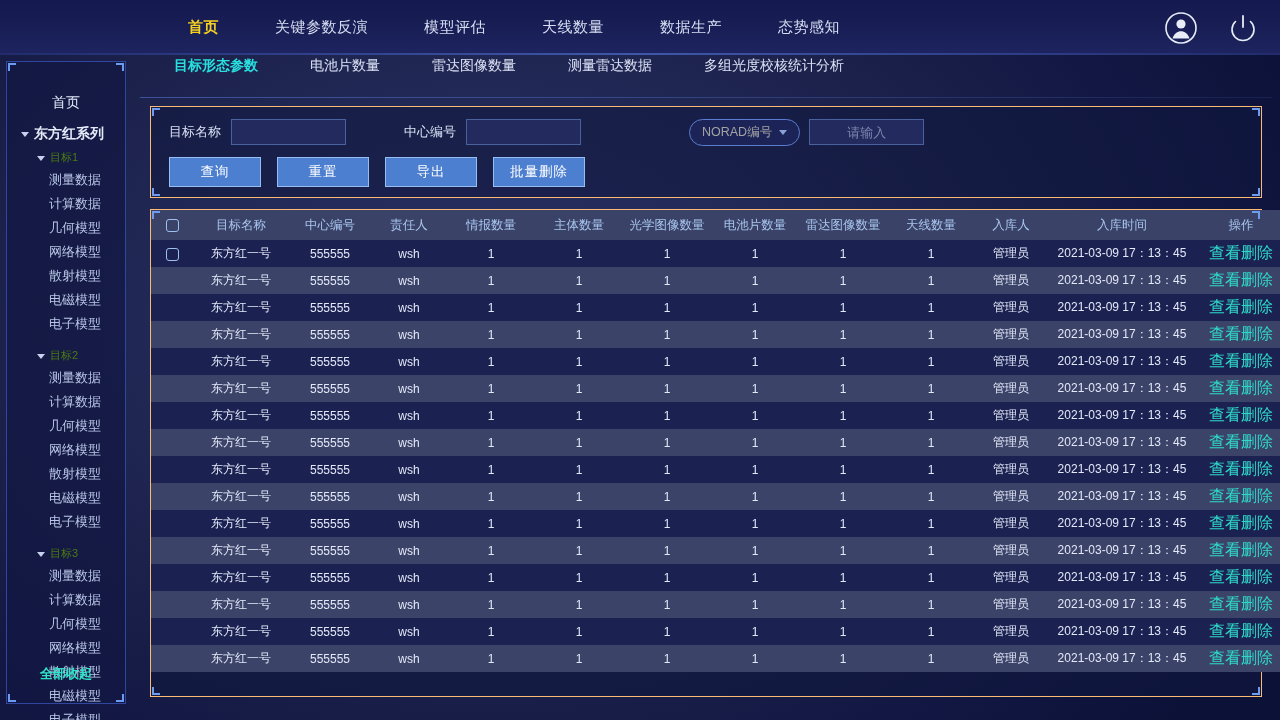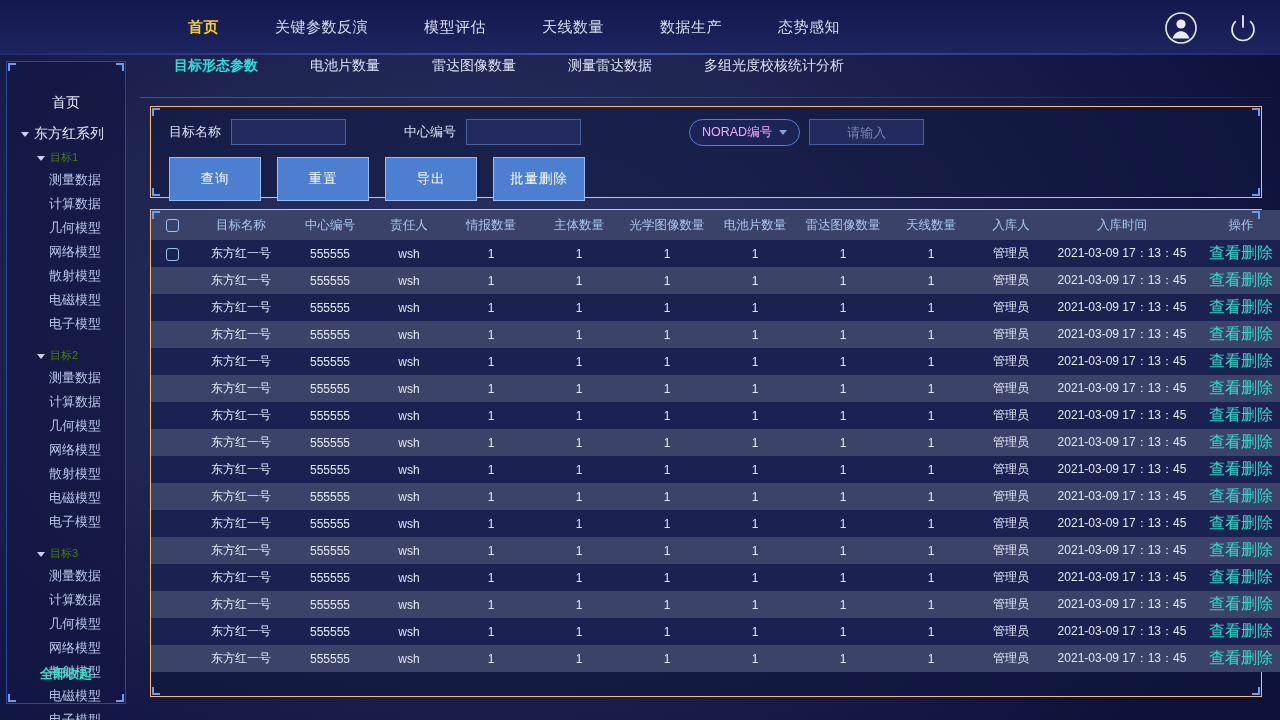--- a/index.html
+++ b/index.html
@@ -43,21 +43,21 @@
     border: 1px solid #2e46a0;
   }
   .corner { position: absolute; width: 8px; height: 8px; border-color: #6d9bf0; border-style: solid; border-width: 0; }
   .corner.tl { left: 1px; top: 1px; border-left-width: 2px; border-top-width: 2px; }
   .corner.tr { right: 1px; top: 1px; border-right-width: 2px; border-top-width: 2px; }
   .corner.bl { left: 1px; bottom: 1px; border-left-width: 2px; border-bottom-width: 2px; }
   .corner.br { right: 1px; bottom: 1px; border-right-width: 2px; border-bottom-width: 2px; }
 
   .tree { padding-top: 28px; }
   .tree-home { text-align: center; font-size: 14px; color: #e4eaf8; padding: 4px 0 9px; cursor: pointer; }
-  .tree-l1 { font-size: 14px; color: #e4eaf8; padding: 4px 0 4px 14px; cursor: pointer; white-space: nowrap; }
+  .tree-l1 { font-size: 14px; color: #e4eaf8; padding: 4px 0 4px 14px; cursor: pointer; white-space: nowrap; font-weight: bold; }
   .tree-l2 { font-size: 11px; color: #4d7c0f; padding: 3px 0 3px 30px; cursor: pointer; white-space: nowrap; }
   .tree-l3 { font-size: 13px; color: #b9c6e8; padding: 3px 0 3px 42px; cursor: pointer; white-space: nowrap; }
   .grp-gap { height: 9px; }
   .caret { display: inline-block; width: 0; height: 0;
     border-left: 4px solid transparent; border-right: 4px solid transparent;
     border-top: 5px solid #c6d2ee; margin-right: 5px; vertical-align: middle; }
   .collapse-all {
     position: absolute; left: 0; bottom: 20px; width: 100%;
     text-align: center; font-size: 13px; color: #2fe3c8; font-weight: bold; cursor: pointer;
   }
@@ -85,31 +85,31 @@
     color: #e8eeff; font-size: 13px; padding: 0 8px; outline: none;
     font-family: "Liberation Sans", sans-serif;
   }
   .finput::placeholder { color: #7c87ad; }
   .fi-name { width: 115px; }
   .fi-center { width: 115px; margin-left: 0; }
   .gap-1 { width: 58px; }
   .gap-2 { width: 108px; }
   .fdrop {
     height: 27px; min-width: 95px; border: 1px solid #5a7dd0; border-radius: 14px;
-    background: #1c2457; color: #f0abfc; font-size: 12.5px;
+    background: #1c2457; color: #a3a3a3; font-size: 12.5px;
     display: flex; align-items: center; justify-content: center; gap: 7px;
     padding: 0 12px; cursor: pointer; white-space: nowrap;
   }
   .chev { width: 0; height: 0; border-left: 4.5px solid transparent; border-right: 4.5px solid transparent;
     border-top: 5.5px solid #8aa0d8; }
   .fi-norad { width: 115px; margin-left: 9px; text-align: center; }
 
   .filter-row2 { display: flex; align-items: center; padding-left: 18px; gap: 16px; }
   .btn {
-    width: 92px; height: 44px; background: #4d7fd1; border: 1px solid #97bdf2;
+    width: 92px; height: 30px; background: #4d7fd1; border: 1px solid #97bdf2;
     color: #ffffff; font-size: 13.5px; cursor: pointer; letter-spacing: 1px;
     font-family: "Liberation Sans", sans-serif;
     display: flex; align-items: center; justify-content: center;
   }
 
   
   #table-panel { margin: 11px 10px 0 10px; height: 488px; }
   table { width: 100%; border-collapse: collapse; table-layout: fixed; }
   thead th {
     background: #3a4268; color: #a9c6ee; font-size: 12.5px; font-weight: normal;

